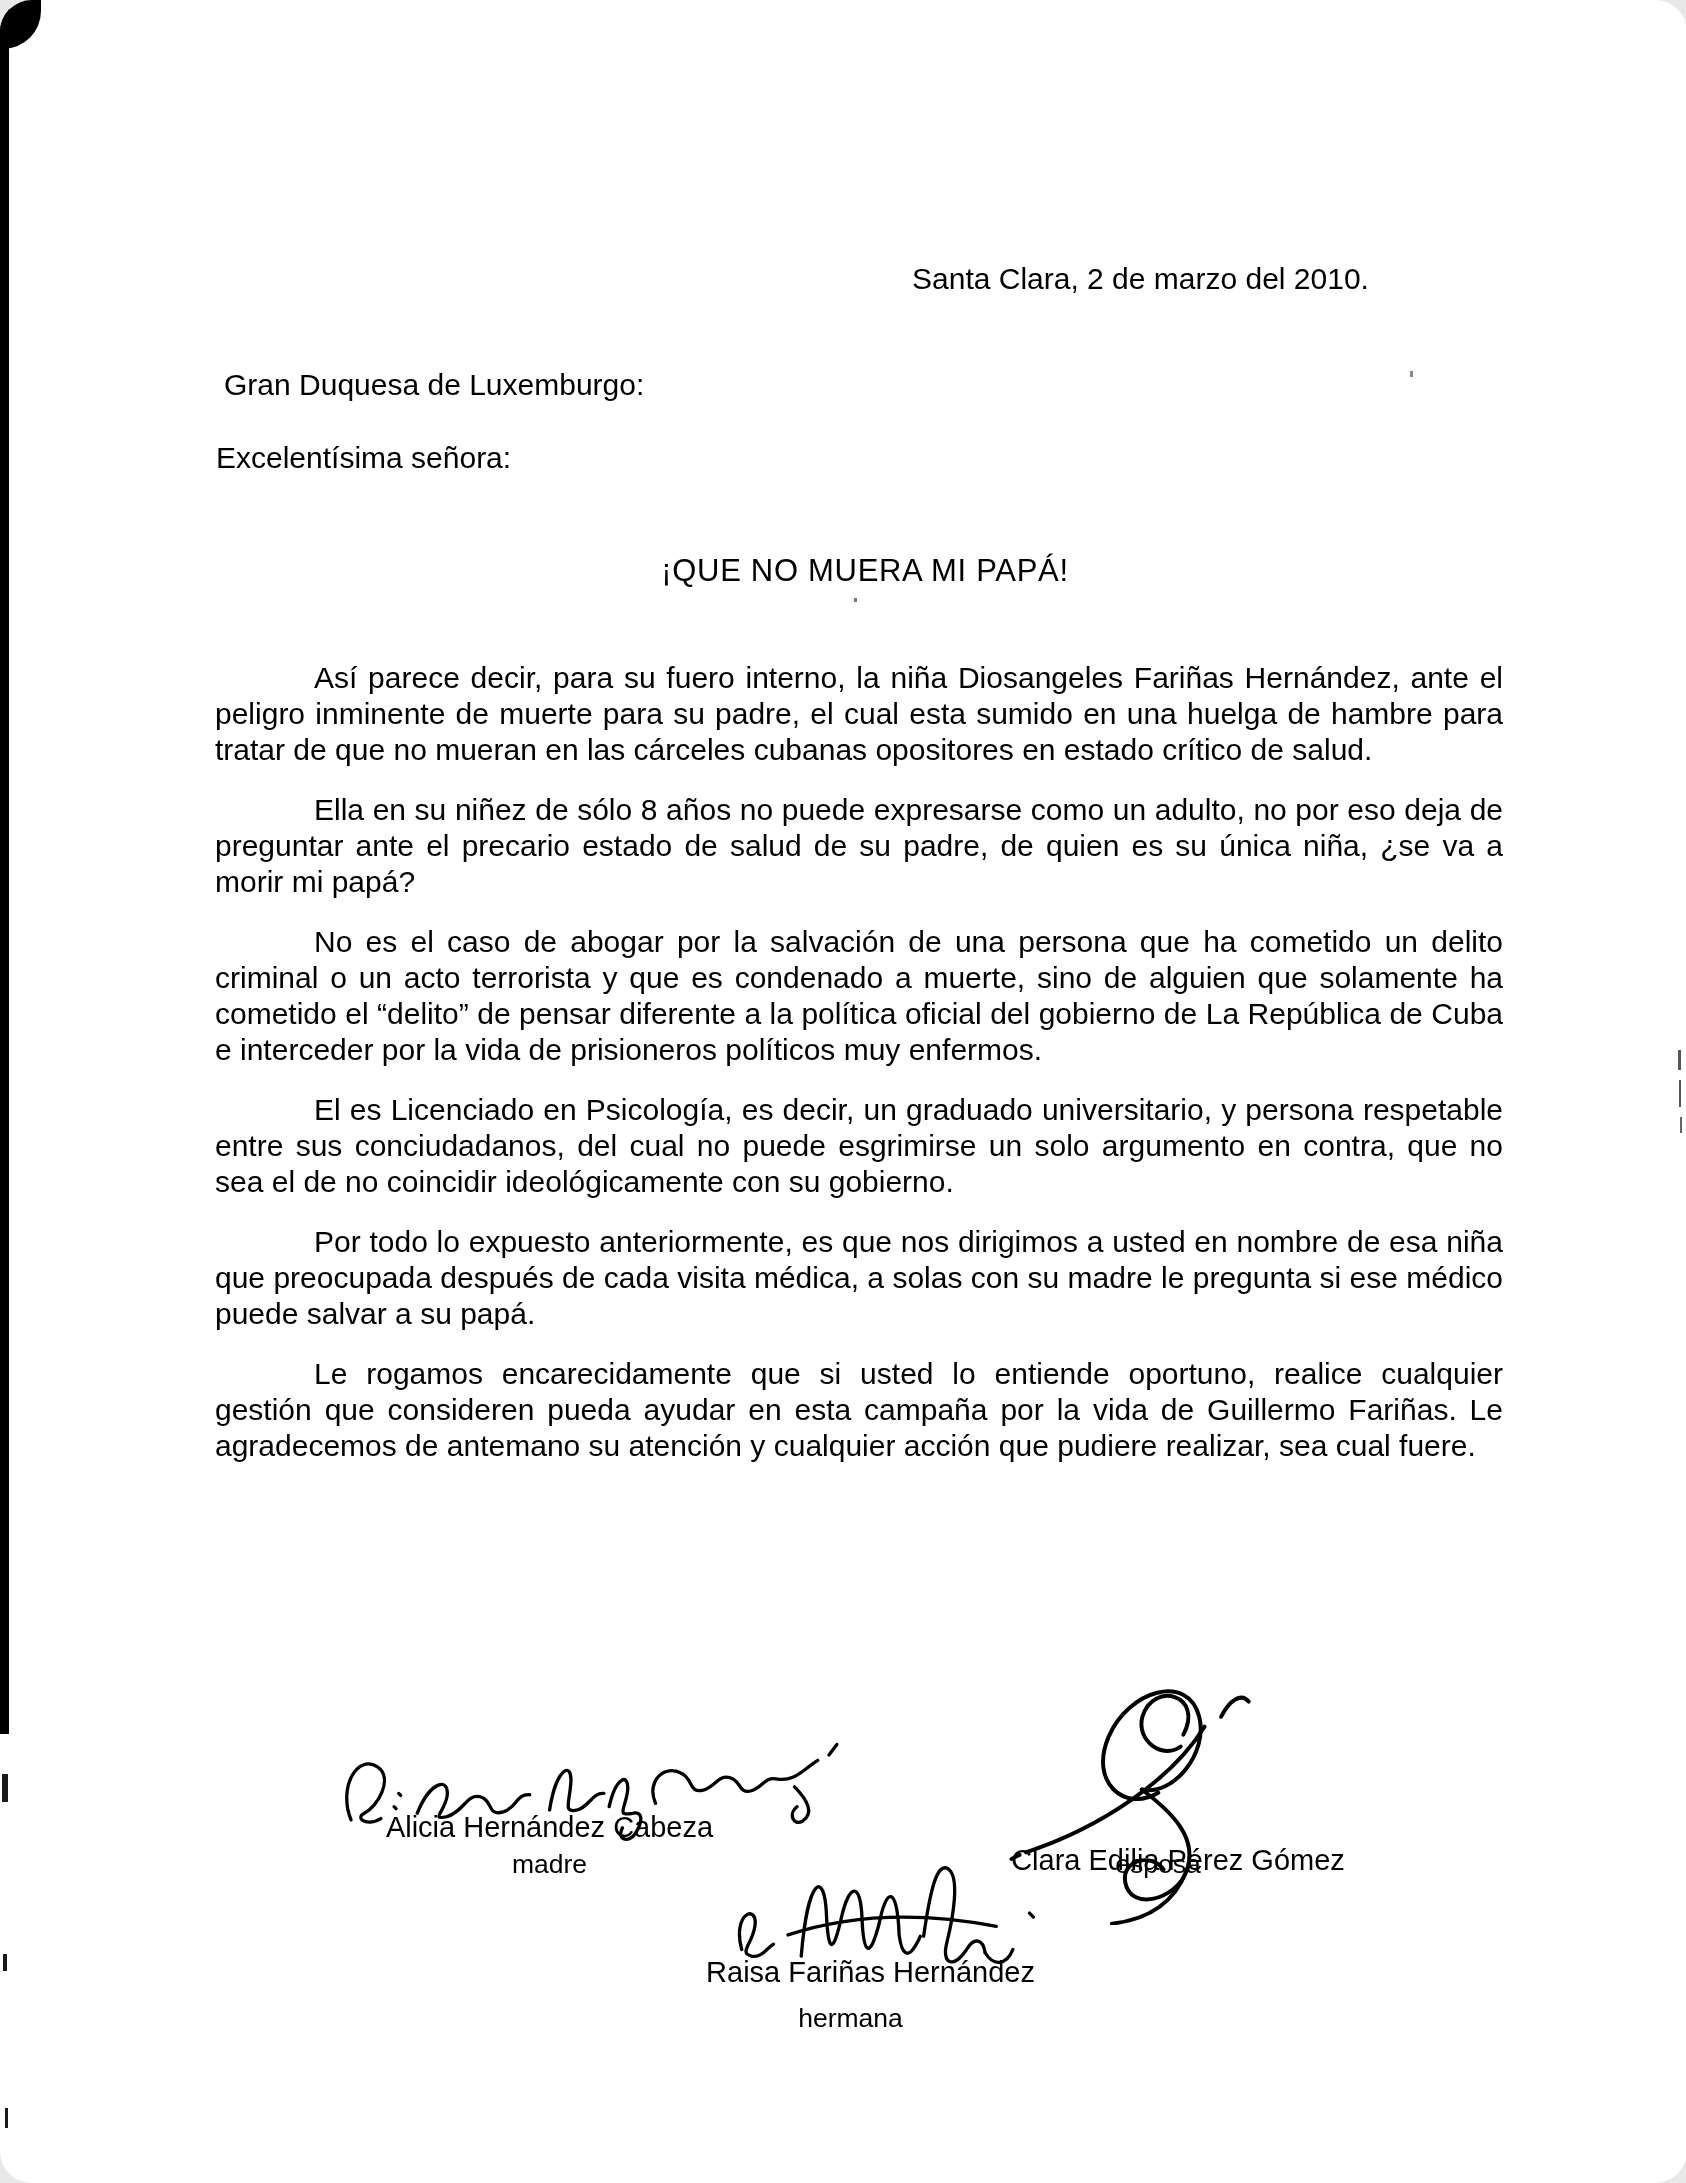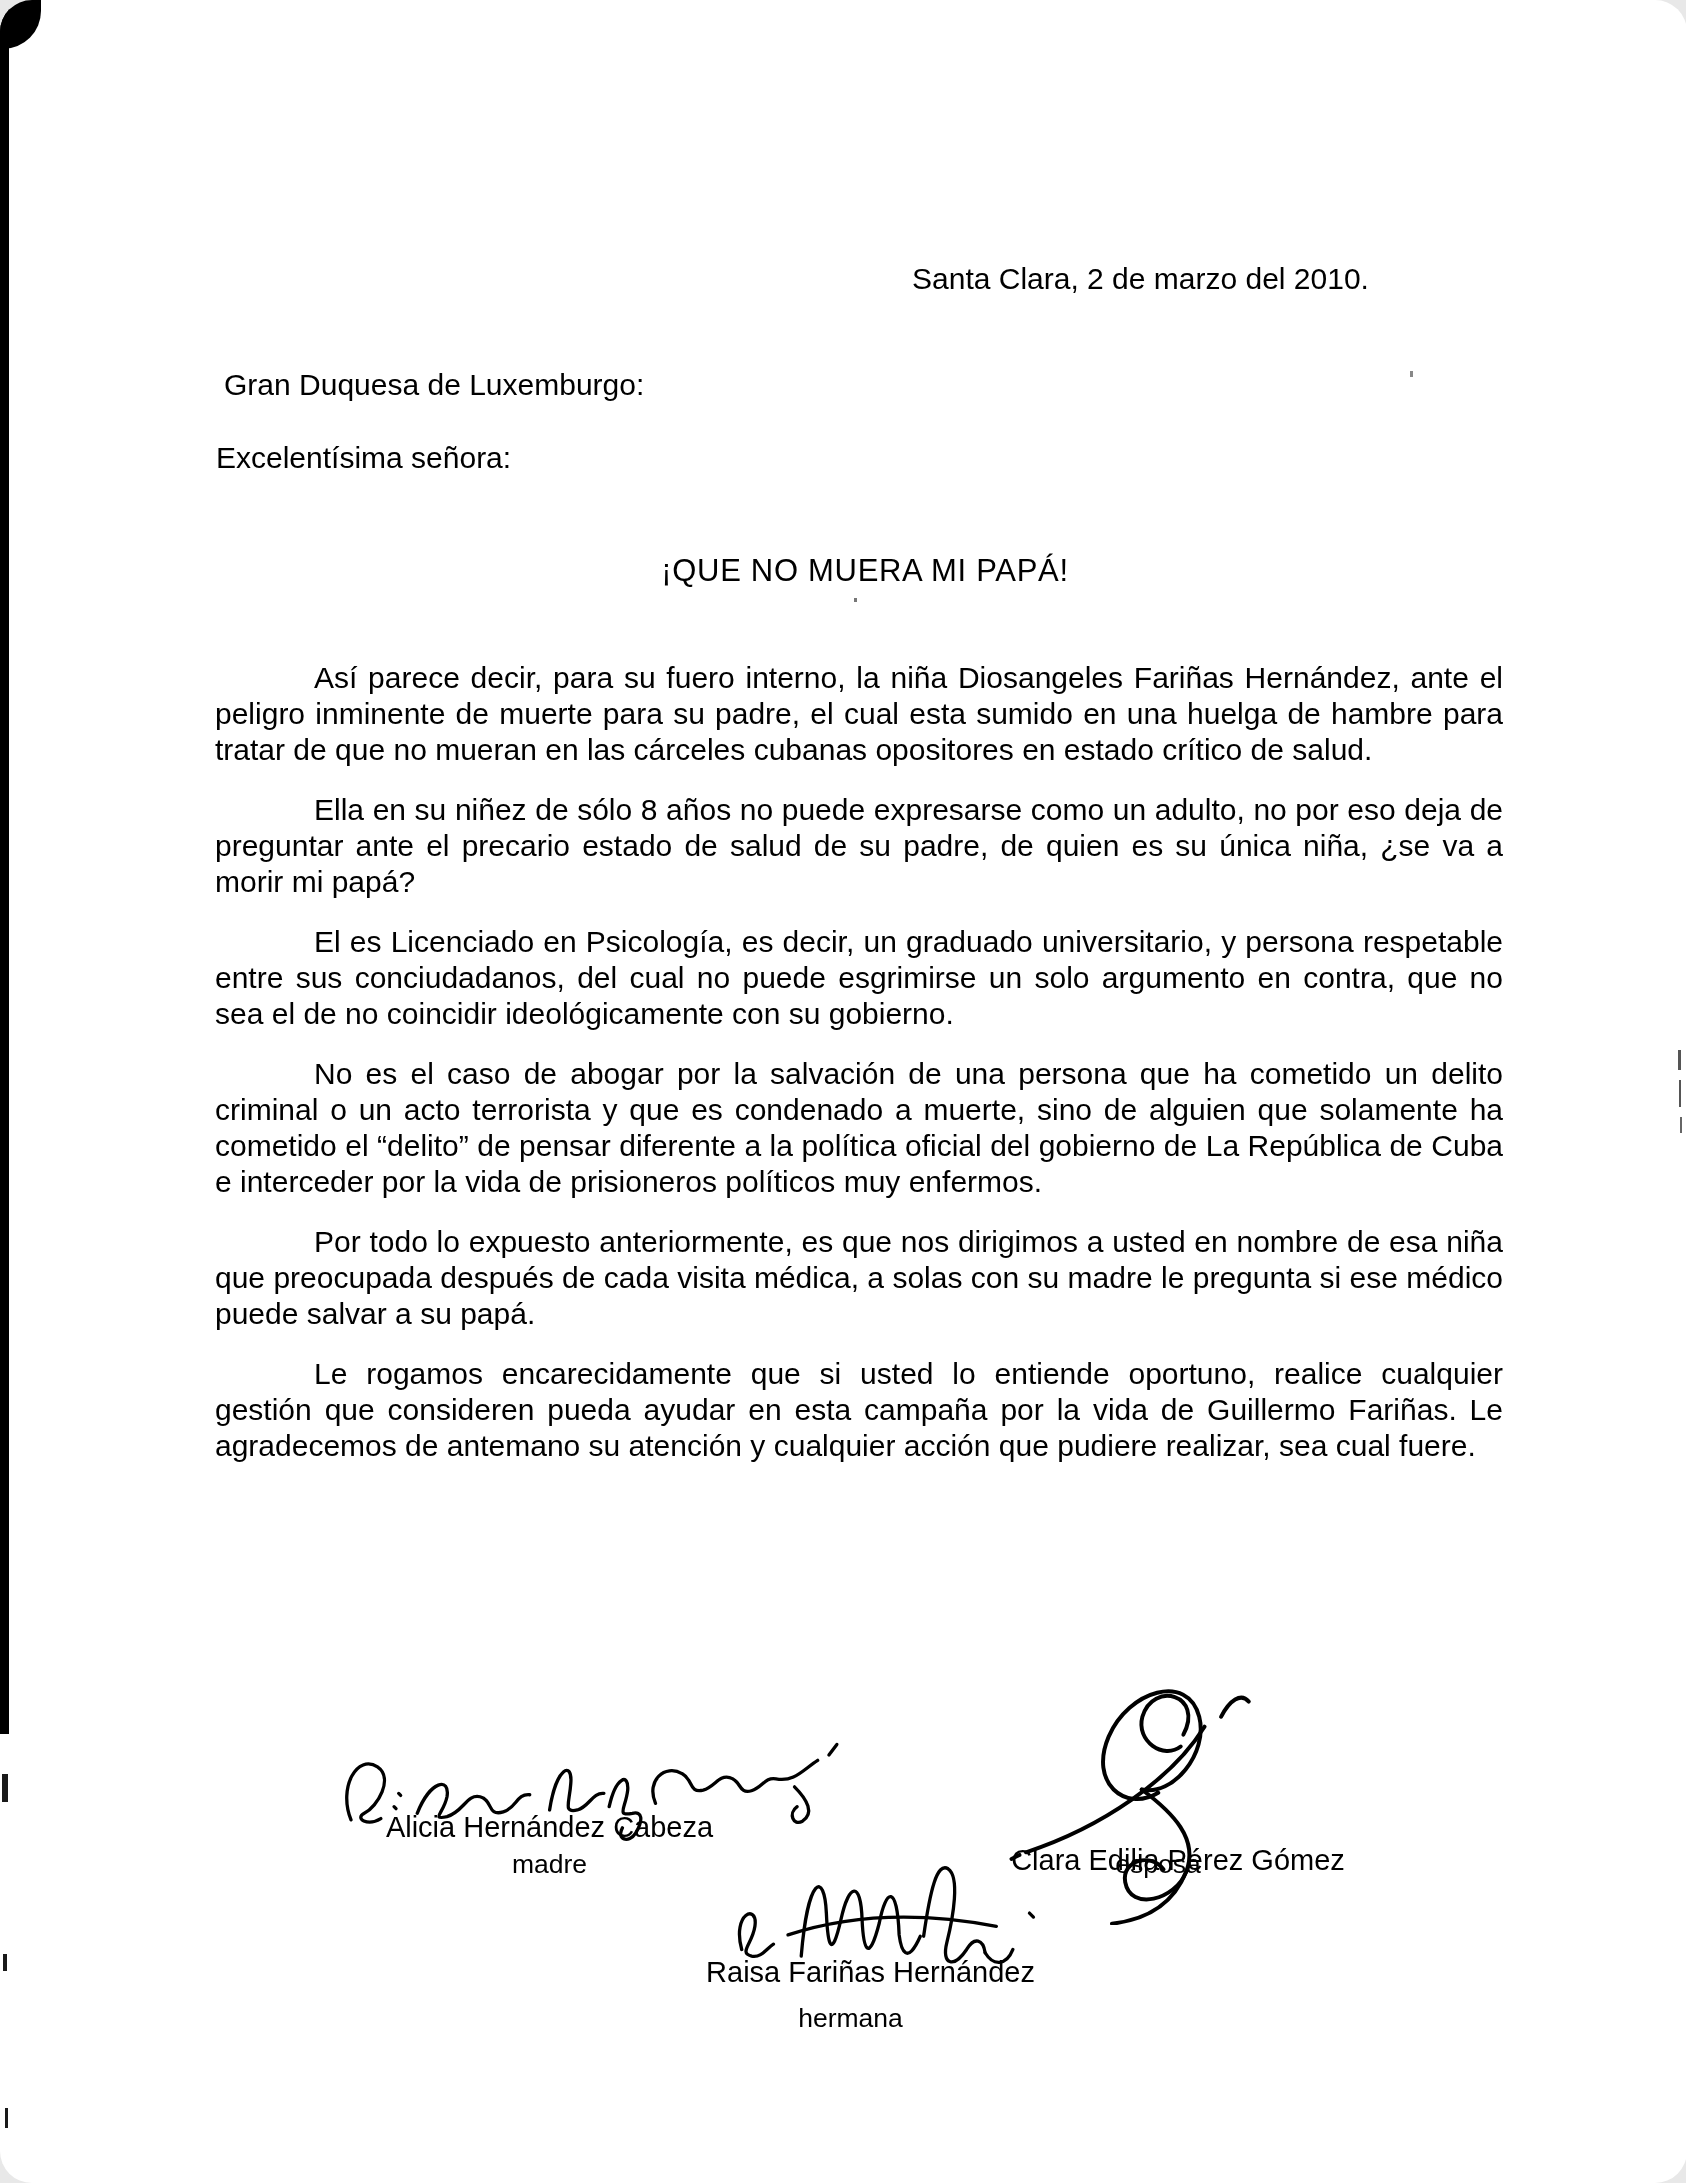--- a/index.html
+++ b/index.html
@@ -116,22 +116,22 @@
   <div class="speck" style="left:1410px; top:371px; width:2.6px; height:6px; background:#888;"></div>
 
   <div class="dateline">Santa Clara, 2 de marzo del 2010.</div>
   <div class="recipient">Gran Duquesa de Luxemburgo:</div>
   <div class="salutation">Excelentísima señora:</div>
   <div class="headline">¡QUE NO MUERA MI PAPÁ!</div>
 
   <div class="body-text">
     <p>Así parece decir, para su fuero interno,  la niña  Diosangeles Fariñas Hernández, ante el peligro inminente de muerte para su padre, el cual esta sumido en una huelga de hambre para tratar de que no mueran en las cárceles cubanas opositores en estado crítico de salud.</p>
     <p>Ella en su niñez de sólo 8 años no puede expresarse como un adulto, no por eso deja de preguntar ante el precario estado de salud de su padre, de quien es su única niña, ¿se va a morir mi papá?</p>
+    <p>No es el caso de abogar por la salvación de una persona que ha cometido un delito criminal o un acto terrorista y que es condenado a muerte, sino de alguien que solamente ha cometido el “delito” de pensar diferente a la política oficial del gobierno de La República de Cuba e interceder por la vida de prisioneros políticos muy enfermos.</p>
     <p>El es Licenciado en Psicología, es decir, un graduado universitario, y persona respetable entre sus conciudadanos, del cual no puede esgrimirse un solo argumento en contra, que no sea el de no coincidir ideológicamente  con su gobierno.</p>
-    <p>No es el caso de abogar por la salvación de una persona que ha cometido un delito criminal o un acto terrorista y que es condenado a muerte, sino de alguien que solamente ha cometido el “delito” de pensar diferente a la política oficial del gobierno de La República de Cuba e interceder por la vida de prisioneros políticos muy enfermos.</p>
     <p>Por todo lo expuesto anteriormente, es que nos dirigimos a usted en nombre de esa niña que preocupada después de cada visita médica, a solas con su madre le pregunta si ese médico puede salvar a su papá.</p>
     <p>Le rogamos encarecidamente que si usted lo entiende oportuno, realice cualquier gestión que consideren pueda ayudar en esta campaña por la vida de Guillermo Fariñas. Le agradecemos de antemano su atención y cualquier acción que pudiere realizar,  sea cual fuere.</p>
   </div>
 
   <svg class="sig-svg" style="left:331px; top:1714px;" width="510" height="139" viewBox="0 0 770 210">
     <path stroke-width="5" d="M30,160 C10,110 40,60 70,80 C95,97 70,140 50,150 C35,158 55,170 75,158"></path>
     <path stroke-width="5" d="M95,140 l3,3 M102,120 l3,3"></path>
     <path stroke-width="5" d="M130,150 C150,100 180,95 175,125 C170,150 150,160 175,155 C200,148 205,120 225,125 C245,130 235,155 260,148 C280,142 280,120 300,122"></path>
     <path stroke-width="5" d="M330,145 C340,80 365,70 362,105 C360,135 350,150 372,145 C390,140 395,118 412,120"></path>
     <path stroke-width="5" d="M420,140 C430,95 450,88 448,115 C445,142 430,155 455,150 C470,146 472,160 460,180 C450,196 430,190 440,172"></path>

